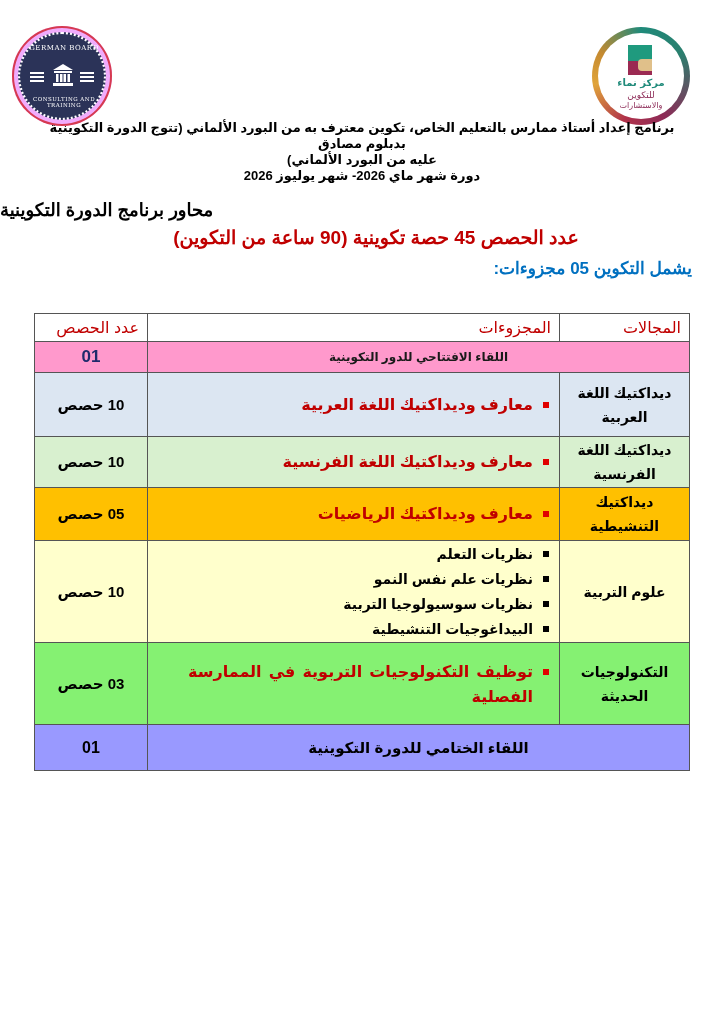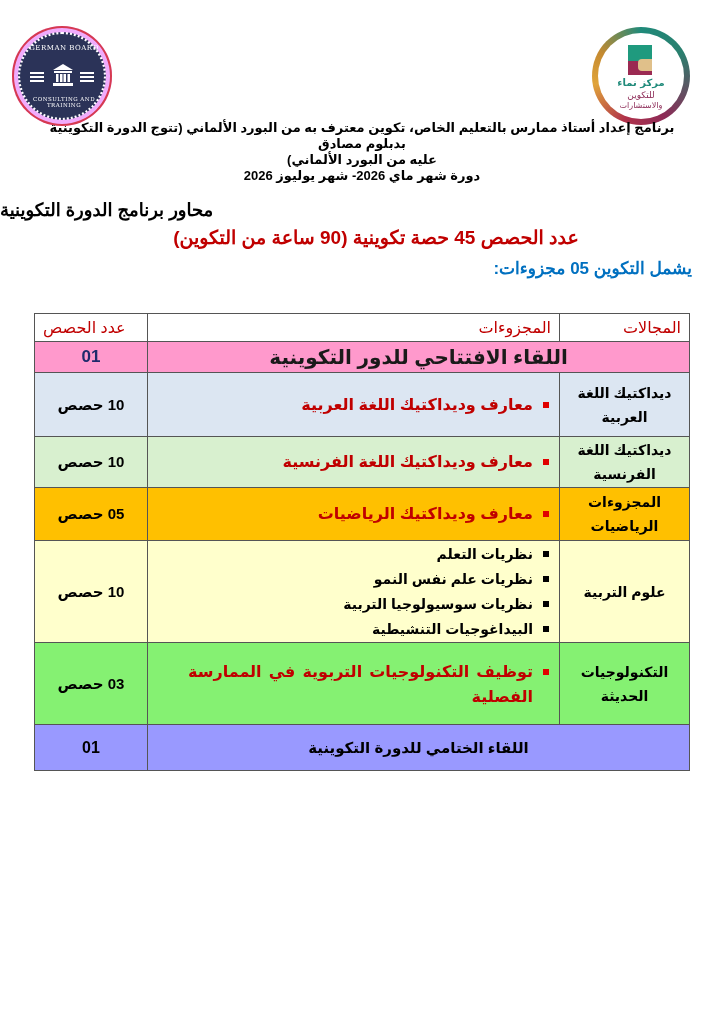--- a/index.html
+++ b/index.html
@@ -83,24 +83,24 @@
     position: absolute; left: 34px; top: 313px; width: 656px;
     border-collapse: collapse; direction: rtl;
     font-family: "Liberation Sans", "DejaVu Sans", sans-serif;
   }
   table.program td, table.program th {
     border: 1px solid #555; padding: 0 8px; vertical-align: middle;
   }
   .col-field { width: 130px; }
   .col-sessions { width: 113px; }
   th { background: #fff; color: #c00000; font-weight: normal; font-size: 16px; text-align: right; height: 27px; }
-  th.h-sessions { text-align: left; margin-left: 7px; }
+  th.h-sessions { text-align: right; margin-left: 7px; }
   td.field { text-align: center; font-size: 14px; font-weight: bold; line-height: 24px; }
   td.sessions { text-align: center; font-weight: bold; font-size: 15px; }
-  td.span-cell { text-align: center; font-weight: bold; font-size: 20px; }
+  td.span-cell { text-align: center; font-weight: bold; font-size: 12px; }
   td.modules { text-align: right; vertical-align: top; padding-top: 4px; padding-right: 40px; }
   ul.mods { list-style: none; margin: 0; padding: 0; }
   ul.mods li { position: relative; padding-right: 18px; font-weight: bold; }
   ul.mods li::before {
     content: ""; position: absolute; right: 2px; top: 50%; margin-top: -3px; width: 6px; height: 6px; background: var(--bullet, #e00000);
   }
   ul.mods.big li { font-size: 16px; line-height: 22px; }
   ul.mods.small li { font-size: 14px; line-height: 22px; }
   ul.mods.list4 li { font-size: 14px; line-height: 25px; }
   ul.mods.tech li { font-size: 16px; line-height: 25px; text-align: justify; }
@@ -178,21 +178,21 @@
     <td class="field">ديداكتيك اللغة الفرنسية</td>
     <td class="modules">
       <ul class="mods big" style="color:#c00000; --bullet:#e00000;">
         <li>معارف وديداكتيك اللغة الفرنسية</li>
       </ul>
     </td>
     <td class="sessions">10 حصص</td>
   </tr>
 
   <tr style="background:#ffc000; height:53px;">
-    <td class="field">المجزوءات الرياضيات</td>
+    <td class="field">ديداكتيك التنشيطية</td>
     <td class="modules">
       <ul class="mods big" style="color:#c00000; --bullet:#e00000;">
         <li>معارف وديداكتيك الرياضيات</li>
       </ul>
     </td>
     <td class="sessions">05 حصص</td>
   </tr>
 
 
   <tr style="background:#ffffcc; height:102px;">

